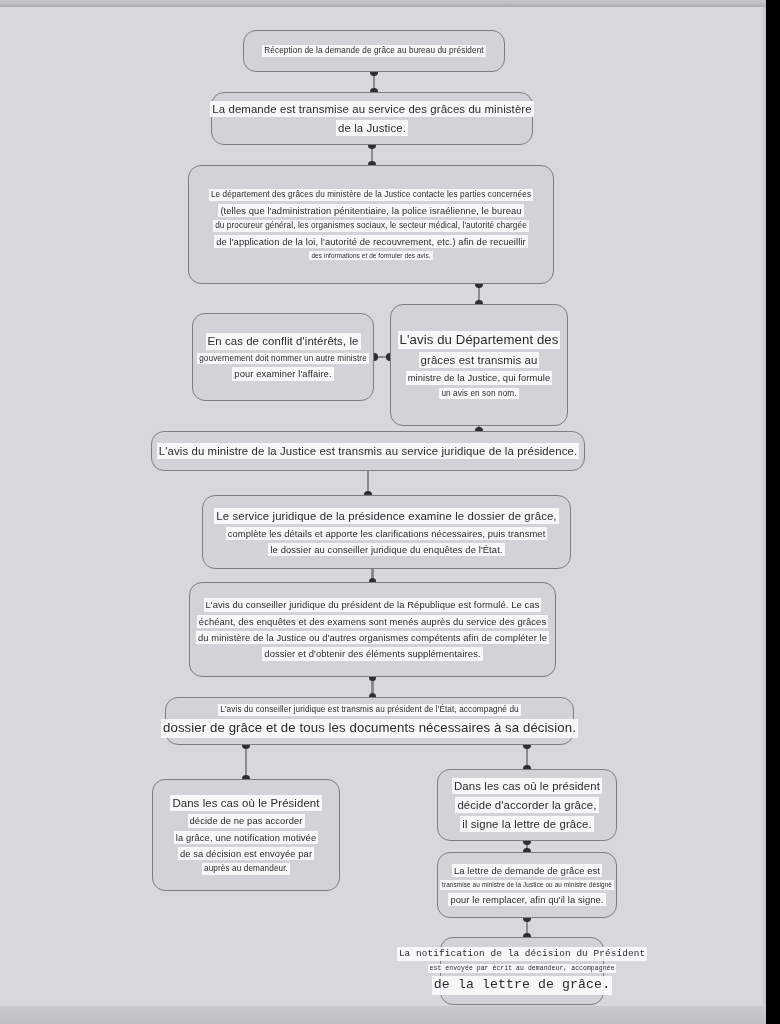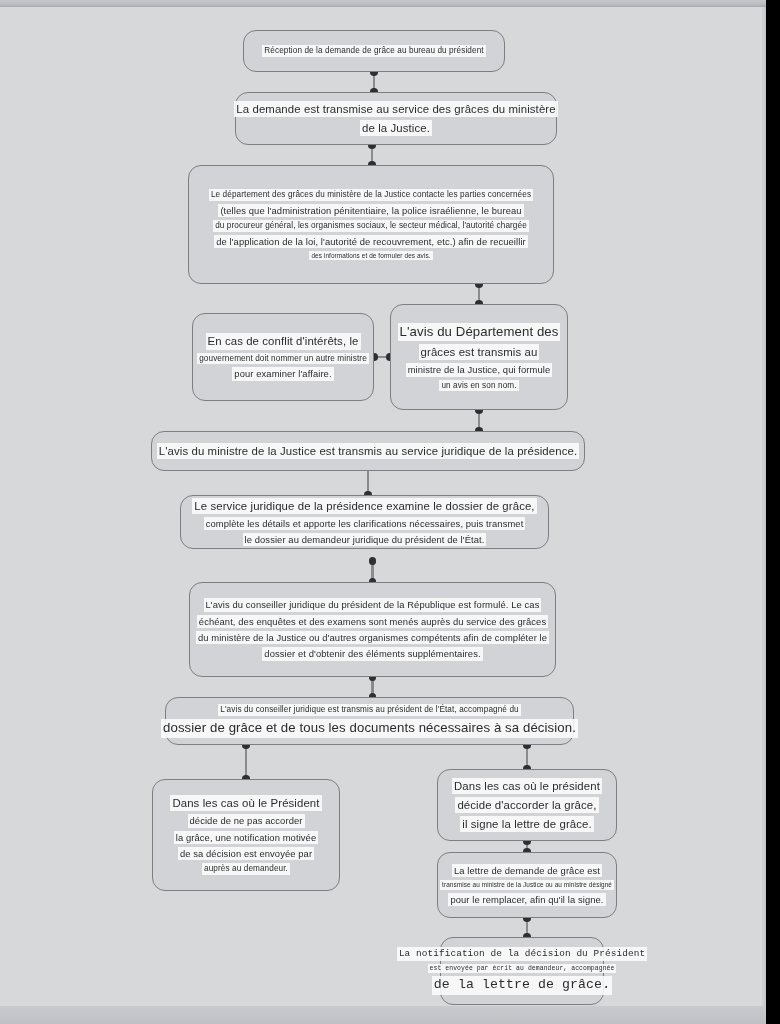--- a/index.html
+++ b/index.html
@@ -148,49 +148,49 @@
         <div class="dot" style="left: 523.25px; top: 758.25px;"></div>
         <div class="conn conn-h" style="left: 374px; top: 348.8px; width: 16px;"></div>
         <div class="dot" style="left: 370.25px; top: 346.25px;"></div>
         <div class="dot" style="left: 386.25px; top: 346.25px;"></div>
       </div>
 
     <div id="node-layer">
         <div class="node" style="left: 243px; top: 23px; width: 262px; height: 42px;">
           <span class="ln s-sm">Réception de la demande de grâce au bureau du président</span>
         </div>
-        <div class="node" style="left: 211px; top: 85px; width: 322px; height: 53px; margin-left: 24px;">
+        <div class="node" style="left: 211px; top: 85px; width: 322px; height: 53px;">
           <span class="ln s-lg">La demande est transmise au service des grâces du ministère</span>
           <span class="ln s-lg">de la Justice.</span>
         </div>
         <div class="node" style="left: 188px; top: 158px; width: 366px; height: 119px;">
           <span class="ln s-sm">Le département des grâces du ministère de la Justice contacte les parties concernées</span>
           <span class="ln s-md">(telles que l'administration pénitentiaire, la police israélienne, le bureau</span>
           <span class="ln s-sm">du procureur général, les organismes sociaux, le secteur médical, l'autorité chargée</span>
           <span class="ln s-md">de l'application de la loi, l'autorité de recouvrement, etc.) afin de recueillir</span>
           <span class="ln s-xs">des informations et de formuler des avis.</span>
         </div>
         <div class="node" style="left: 192px; top: 306px; width: 182px; height: 88px; text-align: center;">
           <span class="ln s-lg">En cas de conflit d'intérêts, le</span>
           <span class="ln s-sm">gouvernement doit nommer un autre ministre</span>
           <span class="ln s-md">pour examiner l'affaire.</span>
         </div>
-        <div class="node" style="left: 390px; top: 297px; width: 178px; height: 106px;">
+        <div class="node" style="left: 390px; top: 297px; width: 178px; height: 122px;">
           <span class="ln s-xl">L'avis du Département des</span>
           <span class="ln s-lg">grâces est transmis au</span>
           <span class="ln s-md">ministre de la Justice, qui formule</span>
           <span class="ln s-sm">un avis en son nom.</span>
         </div>
         <div class="node" style="left: 151px; top: 424px; width: 434px; height: 40px;">
           <span class="ln s-lg">L'avis du ministre de la Justice est transmis au service juridique de la présidence.</span>
         </div>
-        <div class="node" style="left: 180px; top: 488px; width: 369px; height: 54px;">
+        <div class="node" style="left: 202px; top: 488px; width: 369px; height: 74px;">
           <span class="ln s-lg">Le service juridique de la présidence examine le dossier de grâce,</span>
           <span class="ln s-md">complète les détails et apporte les clarifications nécessaires, puis transmet</span>
-          <span class="ln s-md">le dossier au demandeur juridique du président de l'État.</span>
+          <span class="ln s-md">le dossier au conseiller juridique du enquêtes de l'État.</span>
         </div>
         <div class="node" style="left: 189px; top: 575px; width: 367px; height: 95px;">
           <span class="ln s-md">L'avis du conseiller juridique du président de la République est formulé. Le cas</span>
           <span class="ln s-md">échéant, des enquêtes et des examens sont menés auprès du service des grâces</span>
           <span class="ln s-md">du ministère de la Justice ou d'autres organismes compétents afin de compléter le</span>
           <span class="ln s-md">dossier et d'obtenir des éléments supplémentaires.</span>
         </div>
         <div class="node" style="left: 165px; top: 690px; width: 409px; height: 48px;">
           <span class="ln s-sm">L'avis du conseiller juridique est transmis au président de l'État, accompagné du</span>
           <span class="ln s-xl">dossier de grâce et de tous les documents nécessaires à sa décision.</span>

